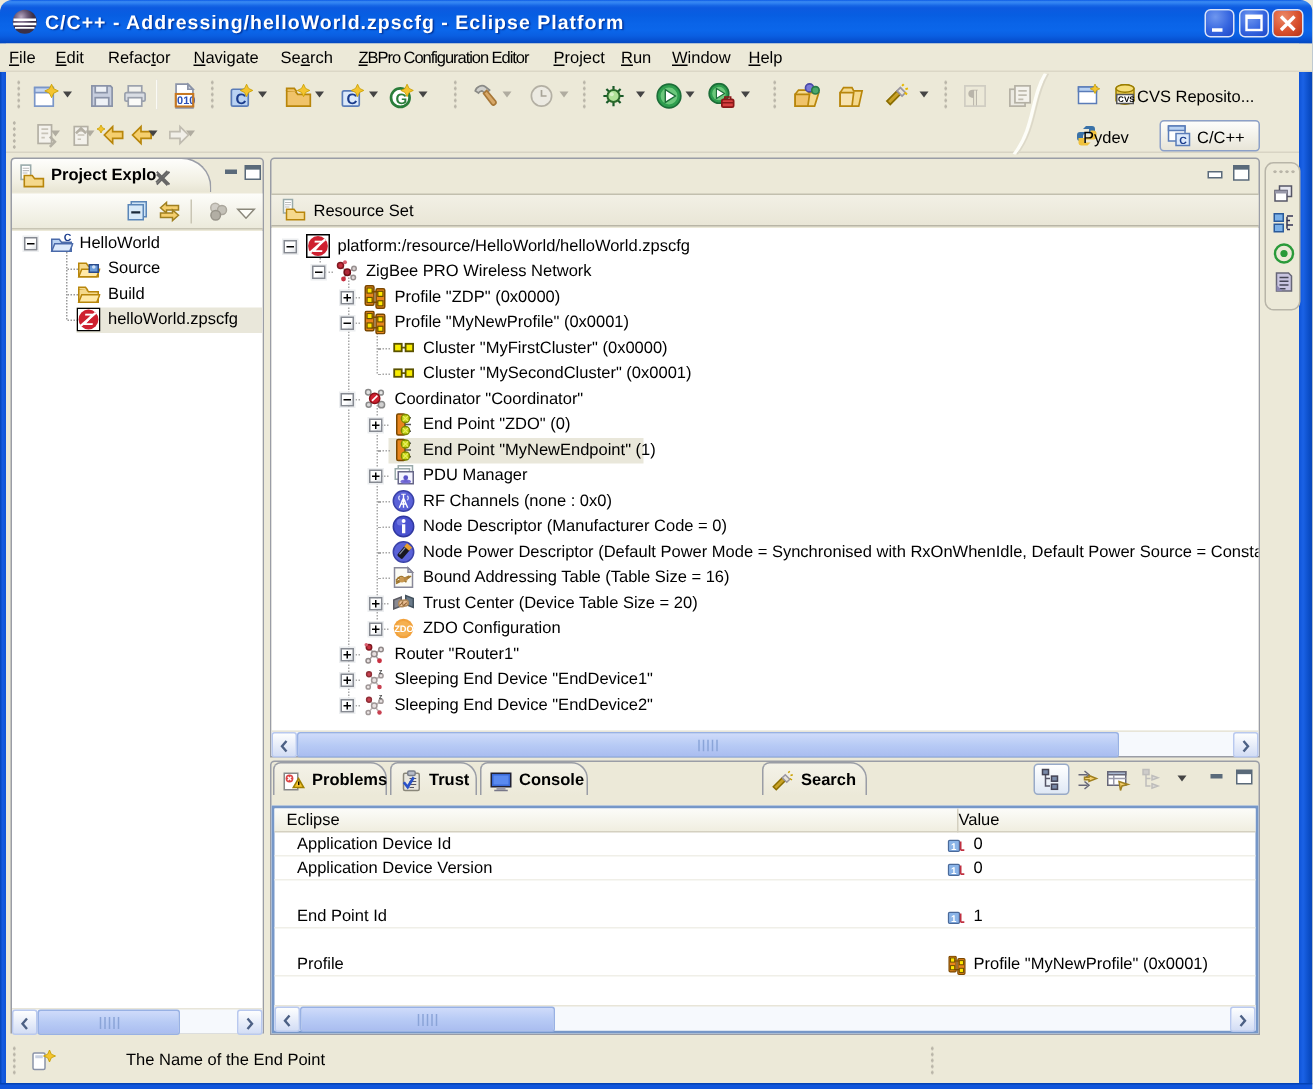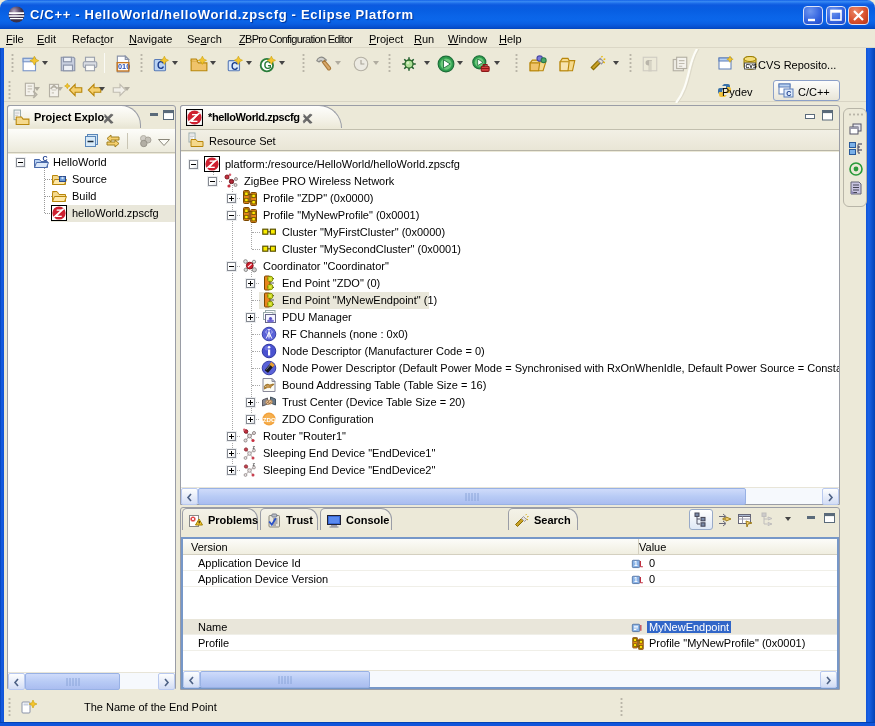--- a/index.html
+++ b/index.html
@@ -258,21 +258,21 @@
 <symbol id="icoLines" viewBox="0 0 16 16">
         <path d="M2 4 h9 M2 6.5 h7 M2 9 h9 M2 11.5 h6" stroke="#4a7ac8" stroke-width="1.5"></path>
         <path d="M1 4 v8" stroke="#c87820" stroke-width="1.6"></path>
       </symbol>
 </defs>
 </svg>
 <div class="abs" id="titlebar"></div>
 <div class="abs" id="borderL"></div>
 <div class="abs" id="borderR"></div>
 <div class="abs" id="borderB"></div>
-<div class="abs" id="title-text">C/C++ - HelloWorld/helloWorld.zpscfg - Eclipse Platform</div>
+<div class="abs" id="title-text">C/C++ - Addressing/helloWorld.zpscfg - Eclipse Platform</div>
 <svg class="abs" style="left:8px;top:6px" width="17" height="17">
     <defs>
       <radialGradient id="esph" cx="35%" cy="30%">
         <stop offset="0%" stop-color="#b8a8c0"></stop>
         <stop offset="55%" stop-color="#6a5a78"></stop>
         <stop offset="100%" stop-color="#3a3048"></stop>
       </radialGradient>
     </defs>
     <circle cx="8.5" cy="8.5" r="8" fill="url(#esph)"></circle>
     <path d="M1 7.2 h15 M0.8 10 h15.4" stroke="#fff" stroke-width="1.7"></path>
@@ -640,29 +640,20 @@
     <div class="sbtn" style="left:150px">
         <svg width="7" height="9">
           <path d="M2 1 L5 4.5 L2 8" stroke="#4d6185" stroke-width="1.6" fill="none"></path>
         </svg>
       </div>
   </div>
 </div>
 <div class="abs" id="editorpanel">
   <div class="abs" style="left:0;top:0;width:660px;height:400px;border:1px solid #9a9da6;border-radius:3px 3px 0 0;background:#ECE9D8"></div>
 
-  <div class="abs tab" style="left:0px;top:0px;width:162px;border-radius:3px 24px 0 0;background:linear-gradient(180deg,#fefefc,#f4f2e8 60%,#ece9d8)">
-    <svg class="ticon" style="left:5px;top:3px" width="17" height="17">
-        <use href="#icoZ"></use>
-      </svg>
-    <span class="tname" style="left:27px;letter-spacing:-0.4px">*helloWorld.zpscfg</span>
-    <svg class="abs" style="left:121px;top:7px" width="12" height="12">
-        <path d="M1.5 1.5 L10 10 M10 1.5 L1.5 10 M1.5 3.2 L8.6 10.5 M8.6 1 L1 8.6" stroke="#666" stroke-width="1.2" fill="none"></path>
-      </svg>
-  </div>
 
   <svg class="abs" style="left:624px;top:6px" width="13" height="11">
       <rect x="1.5" y="3.5" width="9" height="4" fill="#fff" stroke="#5a6a7a"></rect>
     </svg>
   <svg class="abs" style="left:641px;top:4px" width="13" height="13">
       <rect x="1.5" y="1.5" width="10" height="9.5" fill="#fff" stroke="#5a6a7a"></rect>
       <rect x="1.5" y="1.5" width="10" height="2.6" fill="#5a6a7a"></rect>
     </svg>
 
   <div class="abs" style="left:1px;top:24px;width:658px;height:22px;background:linear-gradient(180deg,#f2f0e5,#e9e6d6);border-top:1px solid #c2bfae;border-bottom:1px solid #b8b5a6"></div>
@@ -921,42 +912,42 @@
       <rect x="2" y="2" width="8" height="3" fill="#5a6a7a"></rect>
     </svg>
   <svg class="abs" style="left:643px;top:5px" width="13" height="13">
       <rect x="1.5" y="1.5" width="10" height="9" fill="#fff" stroke="#5a6a7a"></rect>
       <rect x="1.5" y="1.5" width="10" height="2.6" fill="#5a6a7a"></rect>
     </svg>
 
   <div class="abs" style="left:1px;top:30px;width:658px;height:152px;border:2px solid #7697c8;background:#fff">
     <div class="abs" style="left:0;top:0;width:654px;height:16px;background:linear-gradient(180deg,#fcfcf9,#f0eee0);border-bottom:1px solid #d4d0c0"></div>
     <div class="abs" style="left:455px;top:0;width:1px;height:16px;background:#d4d0c0"></div>
-    <span class="abs" style="left:8px;top:2px">Version</span>
+    <span class="abs" style="left:8px;top:2px">Eclipse</span>
     <span class="abs" style="left:456px;top:2px">Value</span>
     <div class="prow" style="top:16px">
         <span class="pname">Application Device Id</span>
         <svg class="abs" style="left:448px;top:2px" width="14" height="13" viewBox="0 0 16 15">
           <use href="#icoAttr"></use>
         </svg>
         <span class="pval">0</span>
       </div>
     <div class="prow" style="top:32px">
         <span class="pname">Application Device Version</span>
         <svg class="abs" style="left:448px;top:2px" width="14" height="13" viewBox="0 0 16 15">
           <use href="#icoAttr"></use>
         </svg>
         <span class="pval">0</span>
       </div>
-    <div class="prow" style="top:80px;background:#e9e6da">
-        <span class="pname">Name</span>
+    <div class="prow" style="top:64px">
+        <span class="pname">End Point Id</span>
         <svg class="abs" style="left:448px;top:2px" width="14" height="13" viewBox="0 0 16 15">
-          <use href="#icoStr"></use>
-        </svg>
-        <span class="pval" style="left:464px;background:#3166c8;color:#fff;padding:0 2px">MyNewEndpoint</span>
+          <use href="#icoAttr"></use>
+        </svg>
+        <span class="pval">1</span>
       </div>
     <div class="prow" style="top:96px">
         <span class="pname">Profile</span>
         <svg class="abs" style="left:448px;top:2px" width="14" height="13" viewBox="0 0 16 16">
           <use href="#icoProfile"></use>
         </svg>
         <span class="pval">Profile "MyNewProfile" (0x0001)</span>
       </div>
     <div class="hscroll" style="left:0px;top:131px;width:654px;">
       <div class="sbtn" style="left:0">

